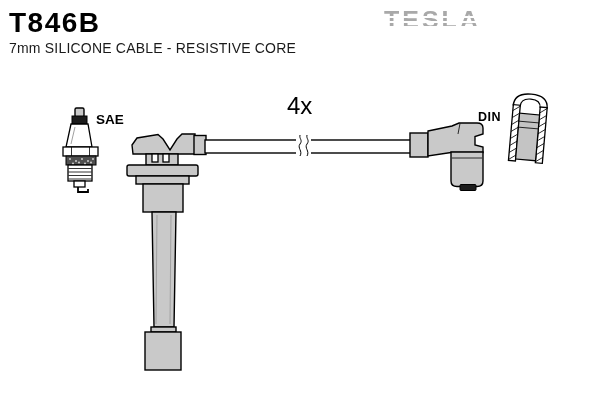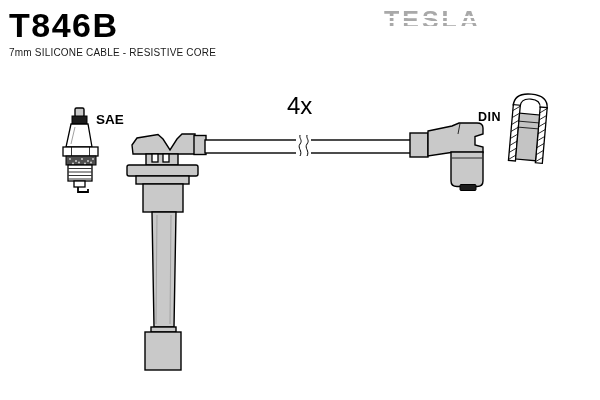--- a/index.html
+++ b/index.html
@@ -6,22 +6,22 @@
     --part_fill:#c9c9c9;
     --outline:#000000;
     --terminal_dark:#1c1c1c;
     --brand_gray:#a9a9a9;
     --background:#ffffff;
   }
   *{margin:0;padding:0;box-sizing:border-box;}
   body{font-family:"Liberation Sans",sans-serif;background:#888;}
   .page{position:relative;width:600px;height:400px;background:var(--background);overflow:hidden;}
   .header{position:absolute;top:8px;left:9px;}
-  .part-number{font-size:34px;font-weight:bold;letter-spacing:1.5px;color:#000;line-height:1.05;}
-  .subtitle{font-size:10px;letter-spacing:0.2px;color:#1a1a1a;margin-top:3px;}
+  .part-number{font-size:28px;font-weight:bold;letter-spacing:1.5px;color:#000;line-height:1.05;}
+  .subtitle{font-size:14px;letter-spacing:0.2px;color:#1a1a1a;margin-top:3px;}
   .logo{position:absolute;left:384px;top:6px;width:106px;height:30px;}
   .logo-text{font-size:25px;font-weight:bold;letter-spacing:3px;color:var(--brand_gray);
              font-family:"Liberation Sans",sans-serif;display:block;transform:scaleY(0.92);}
   .logo .stripe{position:absolute;left:-2px;right:0;height:2px;background:var(--background);}
   .stripe.s1{top:10px;} .stripe.s2{top:15px;} .stripe.s3{top:20px;}
   svg{position:absolute;left:0;top:0;}
   .part{fill:var(--part_fill);stroke:var(--outline);stroke-width:1.4;}
   .white-part{fill:#ffffff;stroke:var(--outline);stroke-width:1.3;}
   .dark{fill:var(--terminal_dark);stroke:var(--outline);stroke-width:1;}
   .ln{stroke:var(--outline);stroke-width:1;fill:none;}

